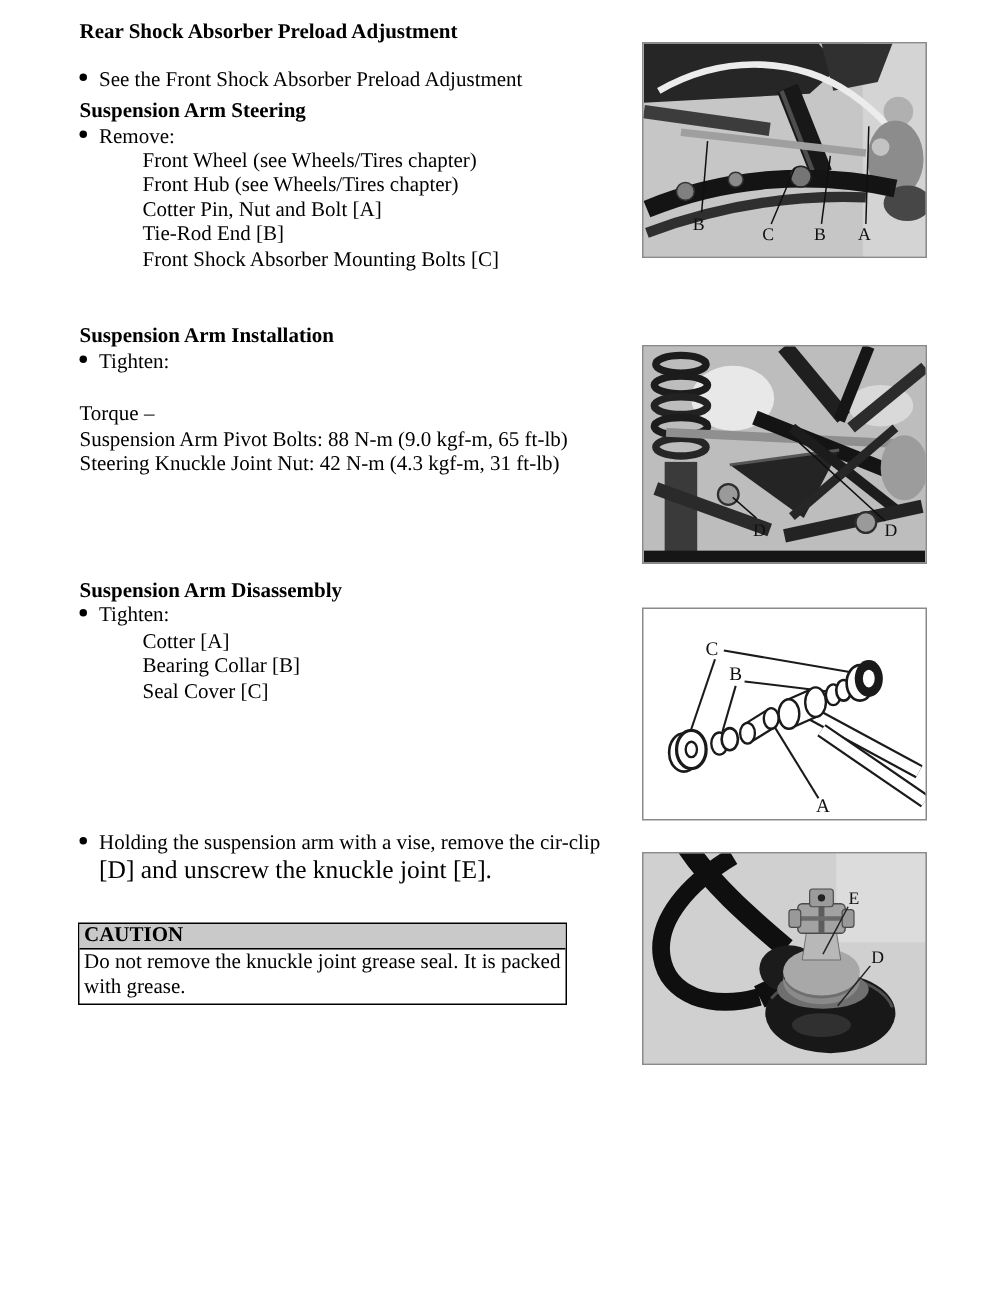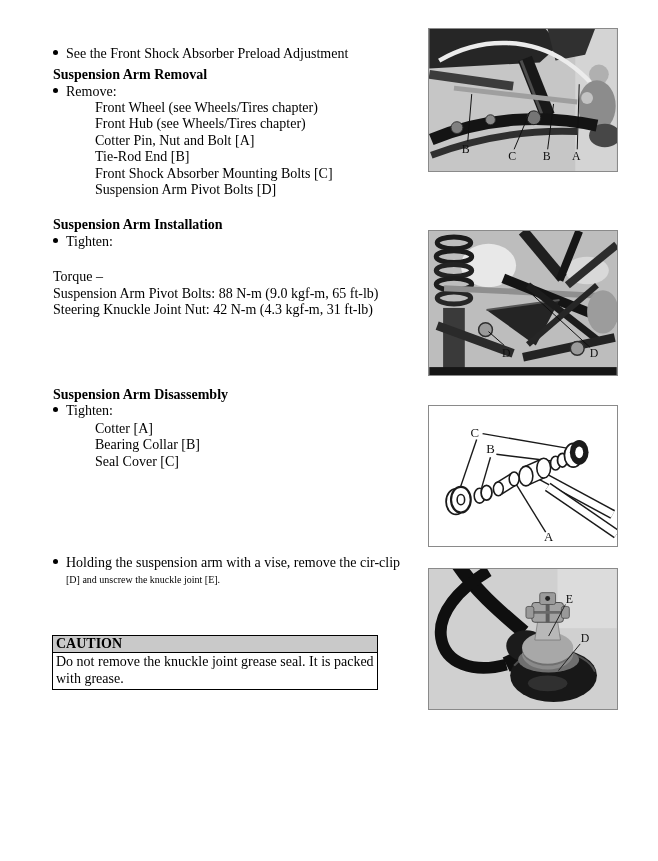--- a/index.html
+++ b/index.html
@@ -4,48 +4,48 @@
 <style>
   * { margin:0; padding:0; box-sizing:border-box; }
   html,body { background:#ffffff; }
   body { font-family:"Liberation Serif", serif; color:#000; }
   .page { position:relative; width:658px; height:861px; background:#ffffff; overflow:hidden; }
 
   .h  { position:absolute; left:53px; font-size:14px; font-weight:bold; line-height:17px; white-space:nowrap; }
   .b  { position:absolute; left:53px; font-size:14px; line-height:17px; white-space:nowrap; }
   .ind{ position:absolute; left:95px; font-size:14px; line-height:17px; white-space:nowrap; }
   .t  { position:absolute; left:53px; font-size:14px; font-weight:normal; line-height:17px; white-space:nowrap; }
-  .cont { position:absolute; left:66px; font-size:10px; line-height:17px; white-space:nowrap; }
+  .cont { position:absolute; left:66px; font-size:17px; line-height:17px; white-space:nowrap; }
 
   .dot { display:inline-block; width:13px; }
   .dot::before { content:""; display:inline-block; width:5px; height:5px; border-radius:50%; background:#000; vertical-align:3px; }
 
-  .caution-box { position:absolute; left:52px; top:635px; width:326px; border:1px solid #000; background:#fff; }
+  .caution-box { position:absolute; left:52px; top:615px; width:326px; border:1px solid #000; background:#fff; }
   .caution-head { background:#c9c9c9; border-bottom:1px solid #000; font-size:14px; font-weight:bold; line-height:16px; padding:0 3px; }
   .caution-body { font-size:14px; font-weight:normal; line-height:16.5px; padding:1px 3px 2px 3px; }
 
   .fig { position:absolute; left:428px; width:190px; border:1px solid #8a8a8a; background:#c9c9c9; }
   .fig svg { display:block; }
   .fig-line { font-size:12px; fill:#111; font-family:"Liberation Serif", serif; }
 </style>
 </head>
 <body>
 
 <div class="page">
 
+  <div class="h" style="top:13px">Rear Shock Absorber Preload Adjustment</div>
   <div class="b" style="top:45px"><span class="dot"></span><span>See the Front Shock Absorber Preload Adjustment</span></div>
 
-  <div class="h" style="top:66px">Suspension Arm Removal</div>
+  <div class="h" style="top:66px">Suspension Arm Steering</div>
   <div class="b" style="top:83px"><span class="dot"></span><span>Remove:</span></div>
   <div class="ind" style="top:115px">Front Hub (see Wheels/Tires chapter)</div>
   <div class="ind" style="top:99px">Front Wheel (see Wheels/Tires chapter)</div>
   <div class="ind" style="top:132px">Cotter Pin, Nut and Bolt [A]</div>
   <div class="ind" style="top:148px">Tie-Rod End [B]</div>
   <div class="ind" style="top:165px">Front Shock Absorber Mounting Bolts [C]</div>
-  <div class="ind" style="top:181px">Suspension Arm Pivot Bolts [D]</div>
 
   <div class="h" style="top:216px">Suspension Arm Installation</div>
   <div class="b" style="top:233px"><span class="dot"></span><span>Tighten:</span></div>
 
   <div class="t" style="top:268px">Torque –</div>
   <div class="t" style="top:285px">Suspension Arm Pivot Bolts: 88 N-m (9.0 kgf-m, 65 ft-lb)</div>
   <div class="t" style="top:301px">Steering Knuckle Joint Nut: 42 N-m (4.3 kgf-m, 31 ft-lb)</div>
 
   <div class="h" style="top:386px">Suspension Arm Disassembly</div>
   <div class="b" style="top:402px"><span class="dot"></span><span>Tighten:</span></div>

